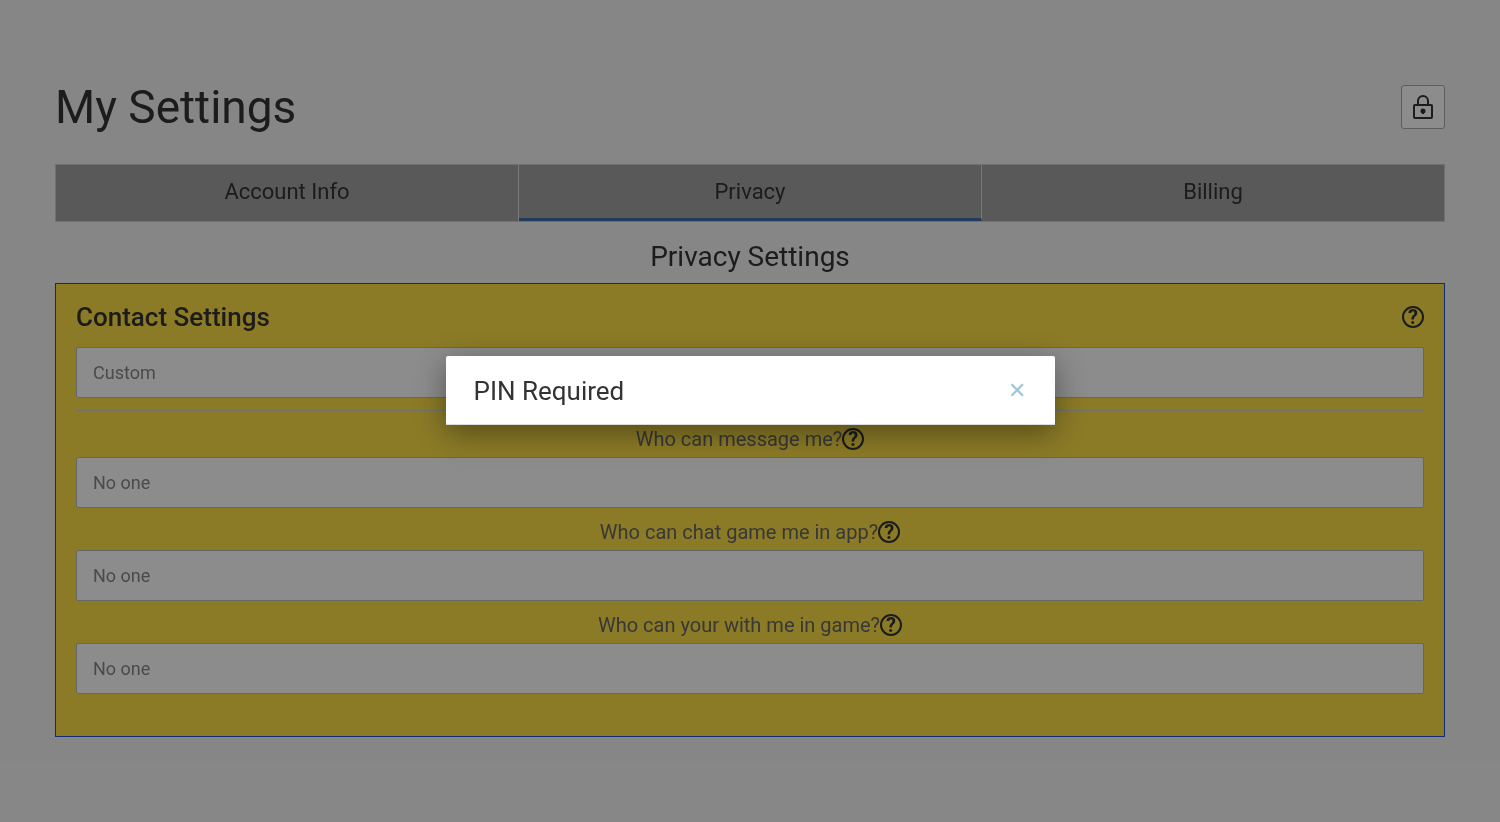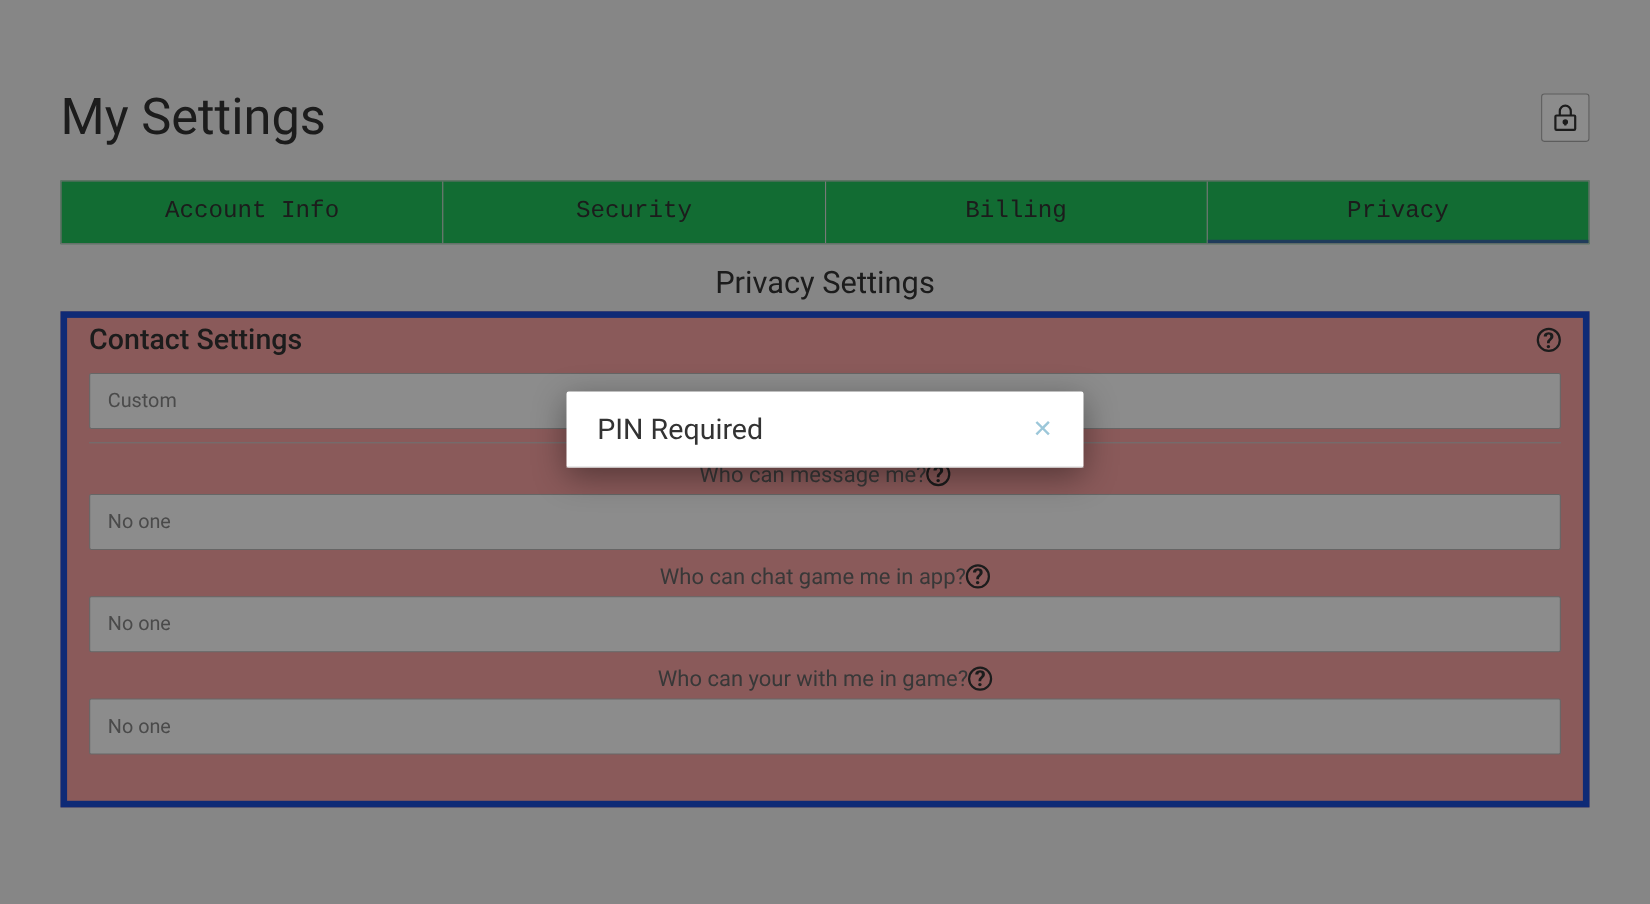--- a/index.html
+++ b/index.html
@@ -32,22 +32,21 @@
       background: #fff;
       border-radius: 3px;
       display: flex;
       align-items: center;
       justify-content: center;
       cursor: pointer;
     }
     .tabs {
       display: flex;
       border: 1px solid #ccc;
-      background: #22c55e;
-      font-family: Liberation Mono, monospace;
+      background: #a3a3a3;
     }
     .tab {
       flex: 1;
       text-align: center;
       padding: 14px 0;
       font-size: 22px;
       color: #333;
       cursor: pointer;
       border-right: 1px solid #ddd;
     }
@@ -56,23 +55,23 @@
       border-bottom: 3px solid #3b6ea5;
     }
     .section-title {
       font-size: 28px;
       font-weight: 400;
       color: #333;
       margin: 18px 0 10px 0;
       text-align: center;
     }
     .panel {
-      border: 6px solid #1d4ed8;
-      background: #fca5a5;
-      padding: 5px 20px 30px 20px;
+      border: 1px solid #1d4ed8;
+      background: #fde047;
+      padding: 18px 20px 30px 20px;
     }
     .panel-header {
       display: flex;
       justify-content: space-between;
       align-items: center;
       margin-bottom: 15px;
     }
     .panel-title {
       font-size: 26px;
       font-weight: 500;
@@ -121,21 +120,21 @@
     .overlay {
       position: absolute;
       inset: 0;
       background: rgba(0,0,0,0.45);
       display: flex;
       align-items: flex-start;
       justify-content: center;
       padding-top: 356px;
     }
     .modal {
-      width: 470px;
+      width: 609px;
       background: #fff;
       box-shadow: 0 8px 30px rgba(0,0,0,0.4);
       border-radius: 2px;
     }
     .modal-header {
       display: flex;
       justify-content: space-between;
       align-items: center;
       padding: 20px 28px 18px 28px;
       border-bottom: 1px solid #ddd;
@@ -192,23 +191,22 @@
         <rect x="2" y="11" width="18" height="13" rx="1"></rect>
         <path d="M6 11 V7 a5 5 0 0 1 10 0 v4"></path>
         <circle cx="11" cy="17" r="1.5" fill="#333"></circle>
         <line x1="11" y1="17" x2="11" y2="20"></line>
       </svg>
     </div>
   </div>
 
   <div class="tabs">
     <div class="tab">Account Info</div>
-    <div class="tab">Security</div>
+    <div class="tab active">Privacy</div>
     <div class="tab">Billing</div>
-    <div class="tab active">Privacy</div>
   </div>
 
   <h2 class="section-title">Privacy Settings</h2>
 
   <div class="panel">
     <div class="panel-header">
       <div class="panel-title">Contact Settings</div>
       <div class="help-icon">?</div>
     </div>
 

